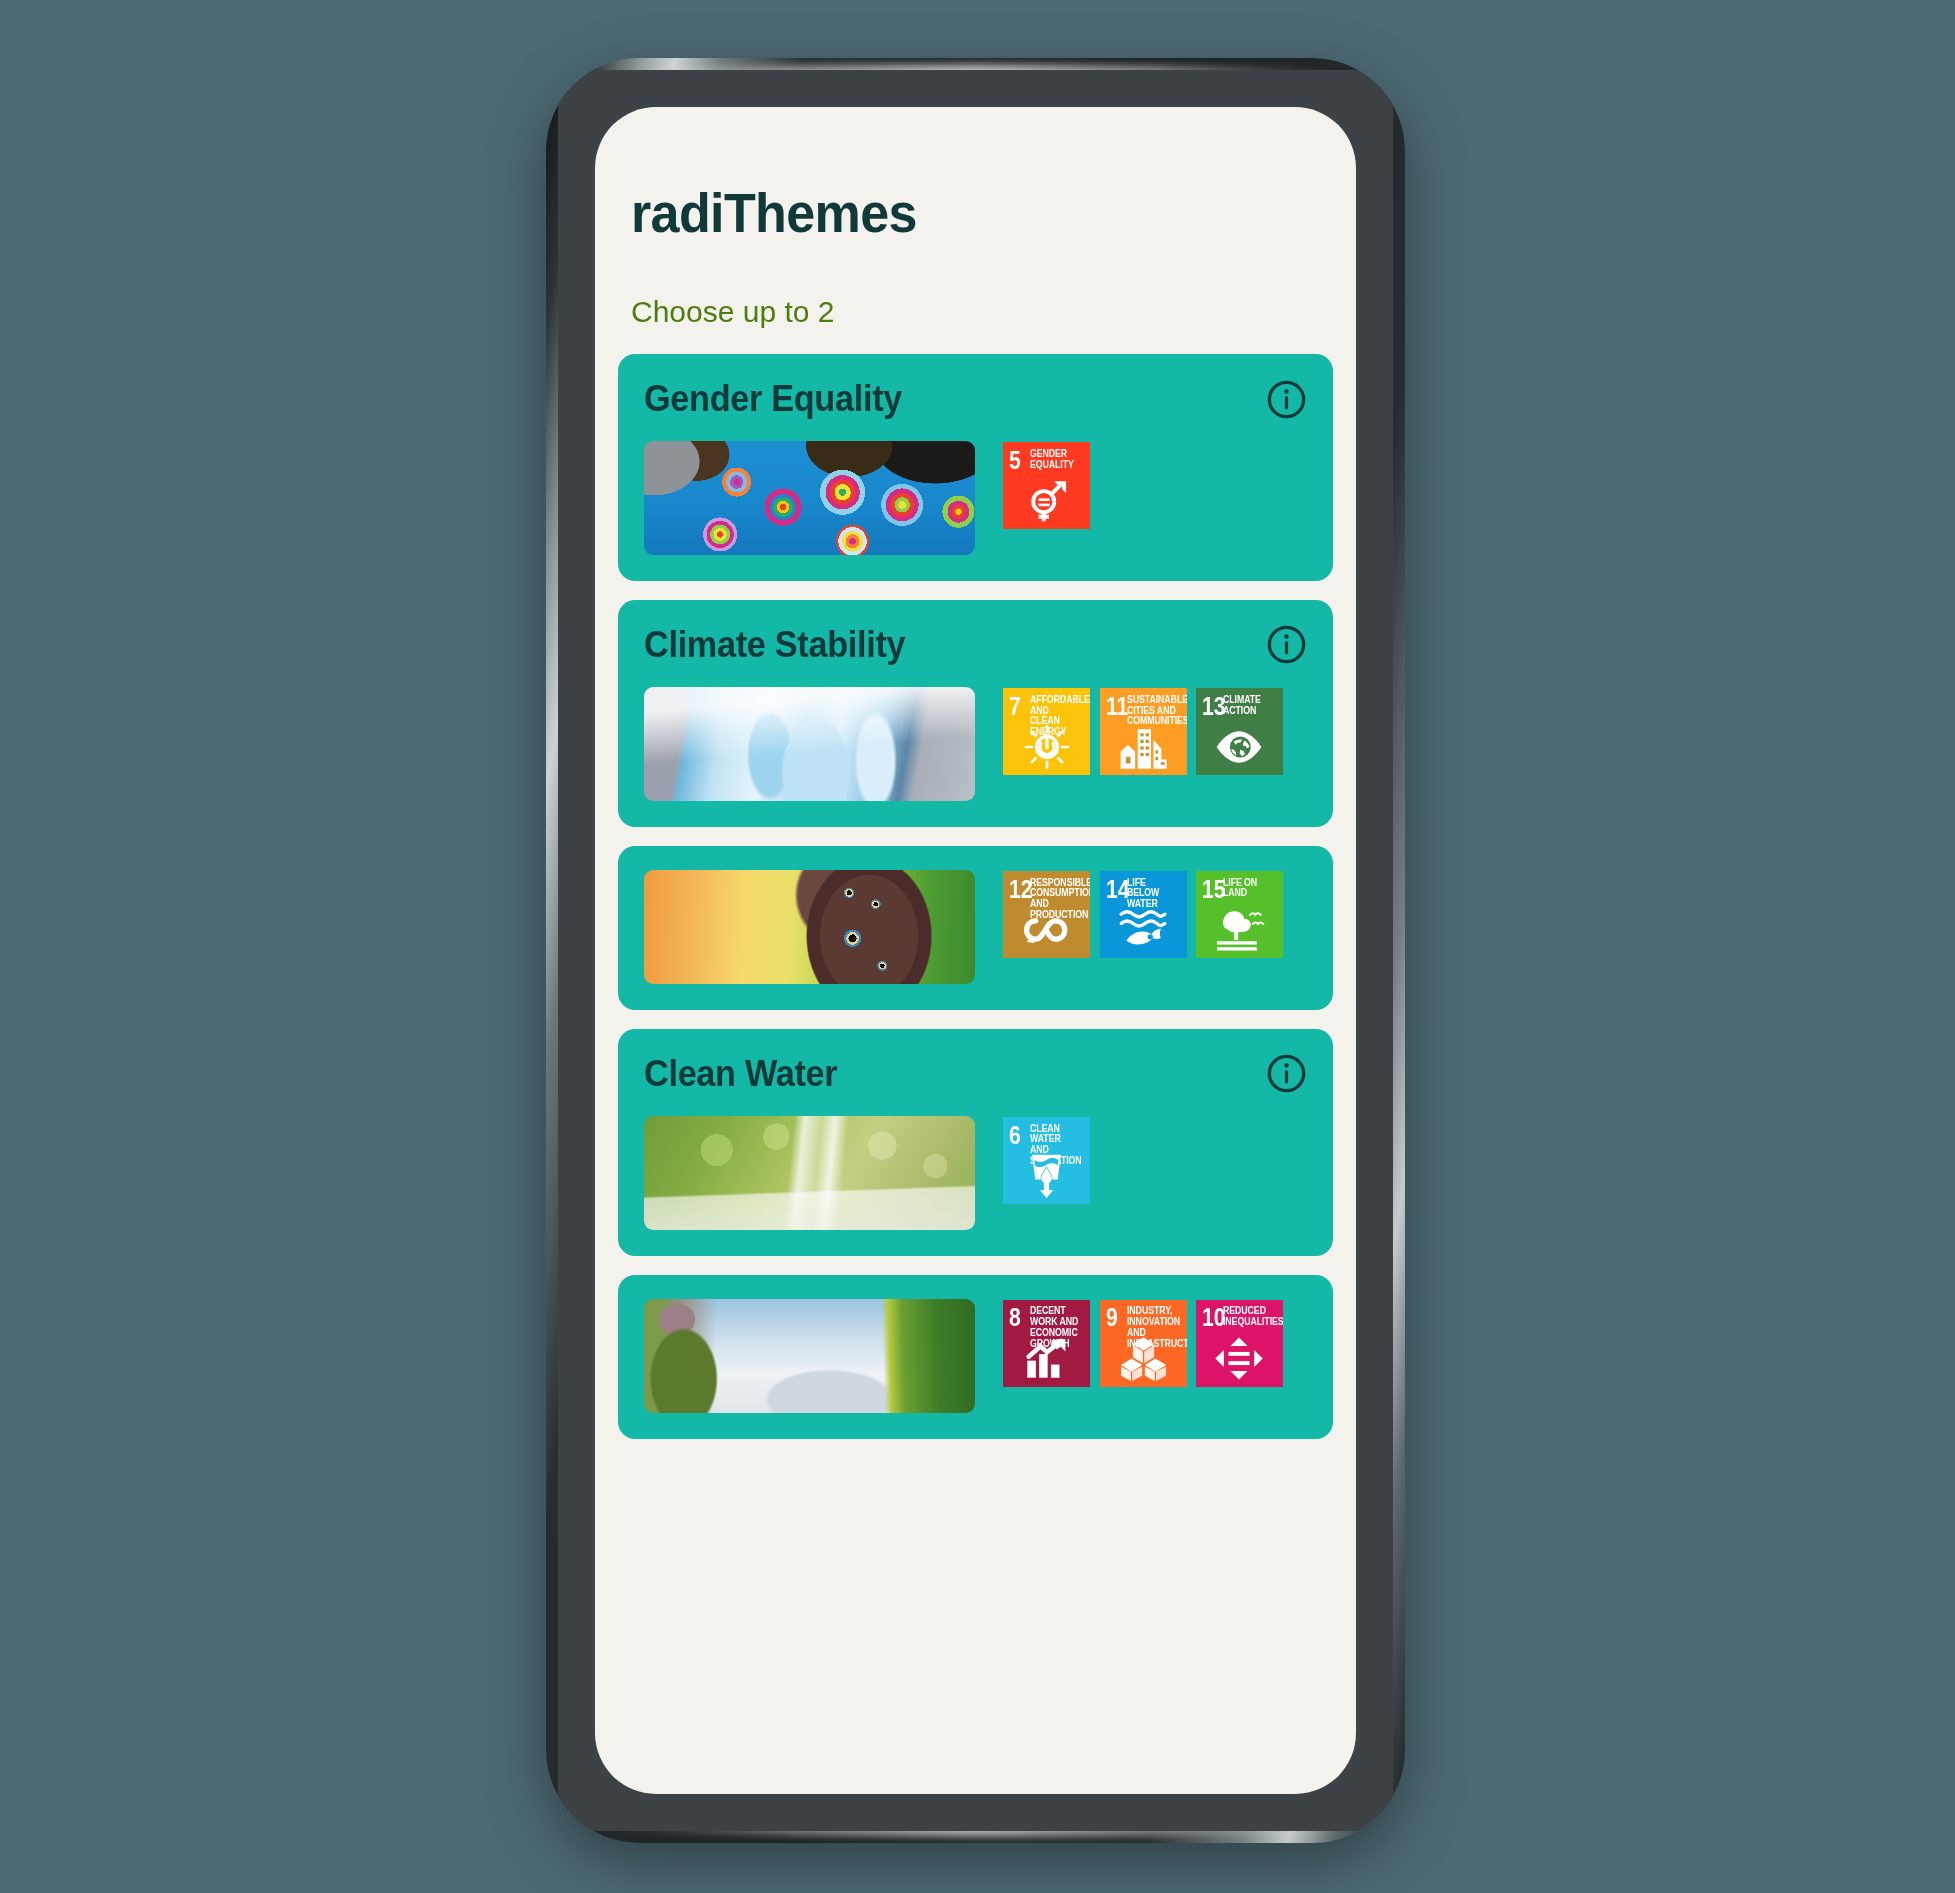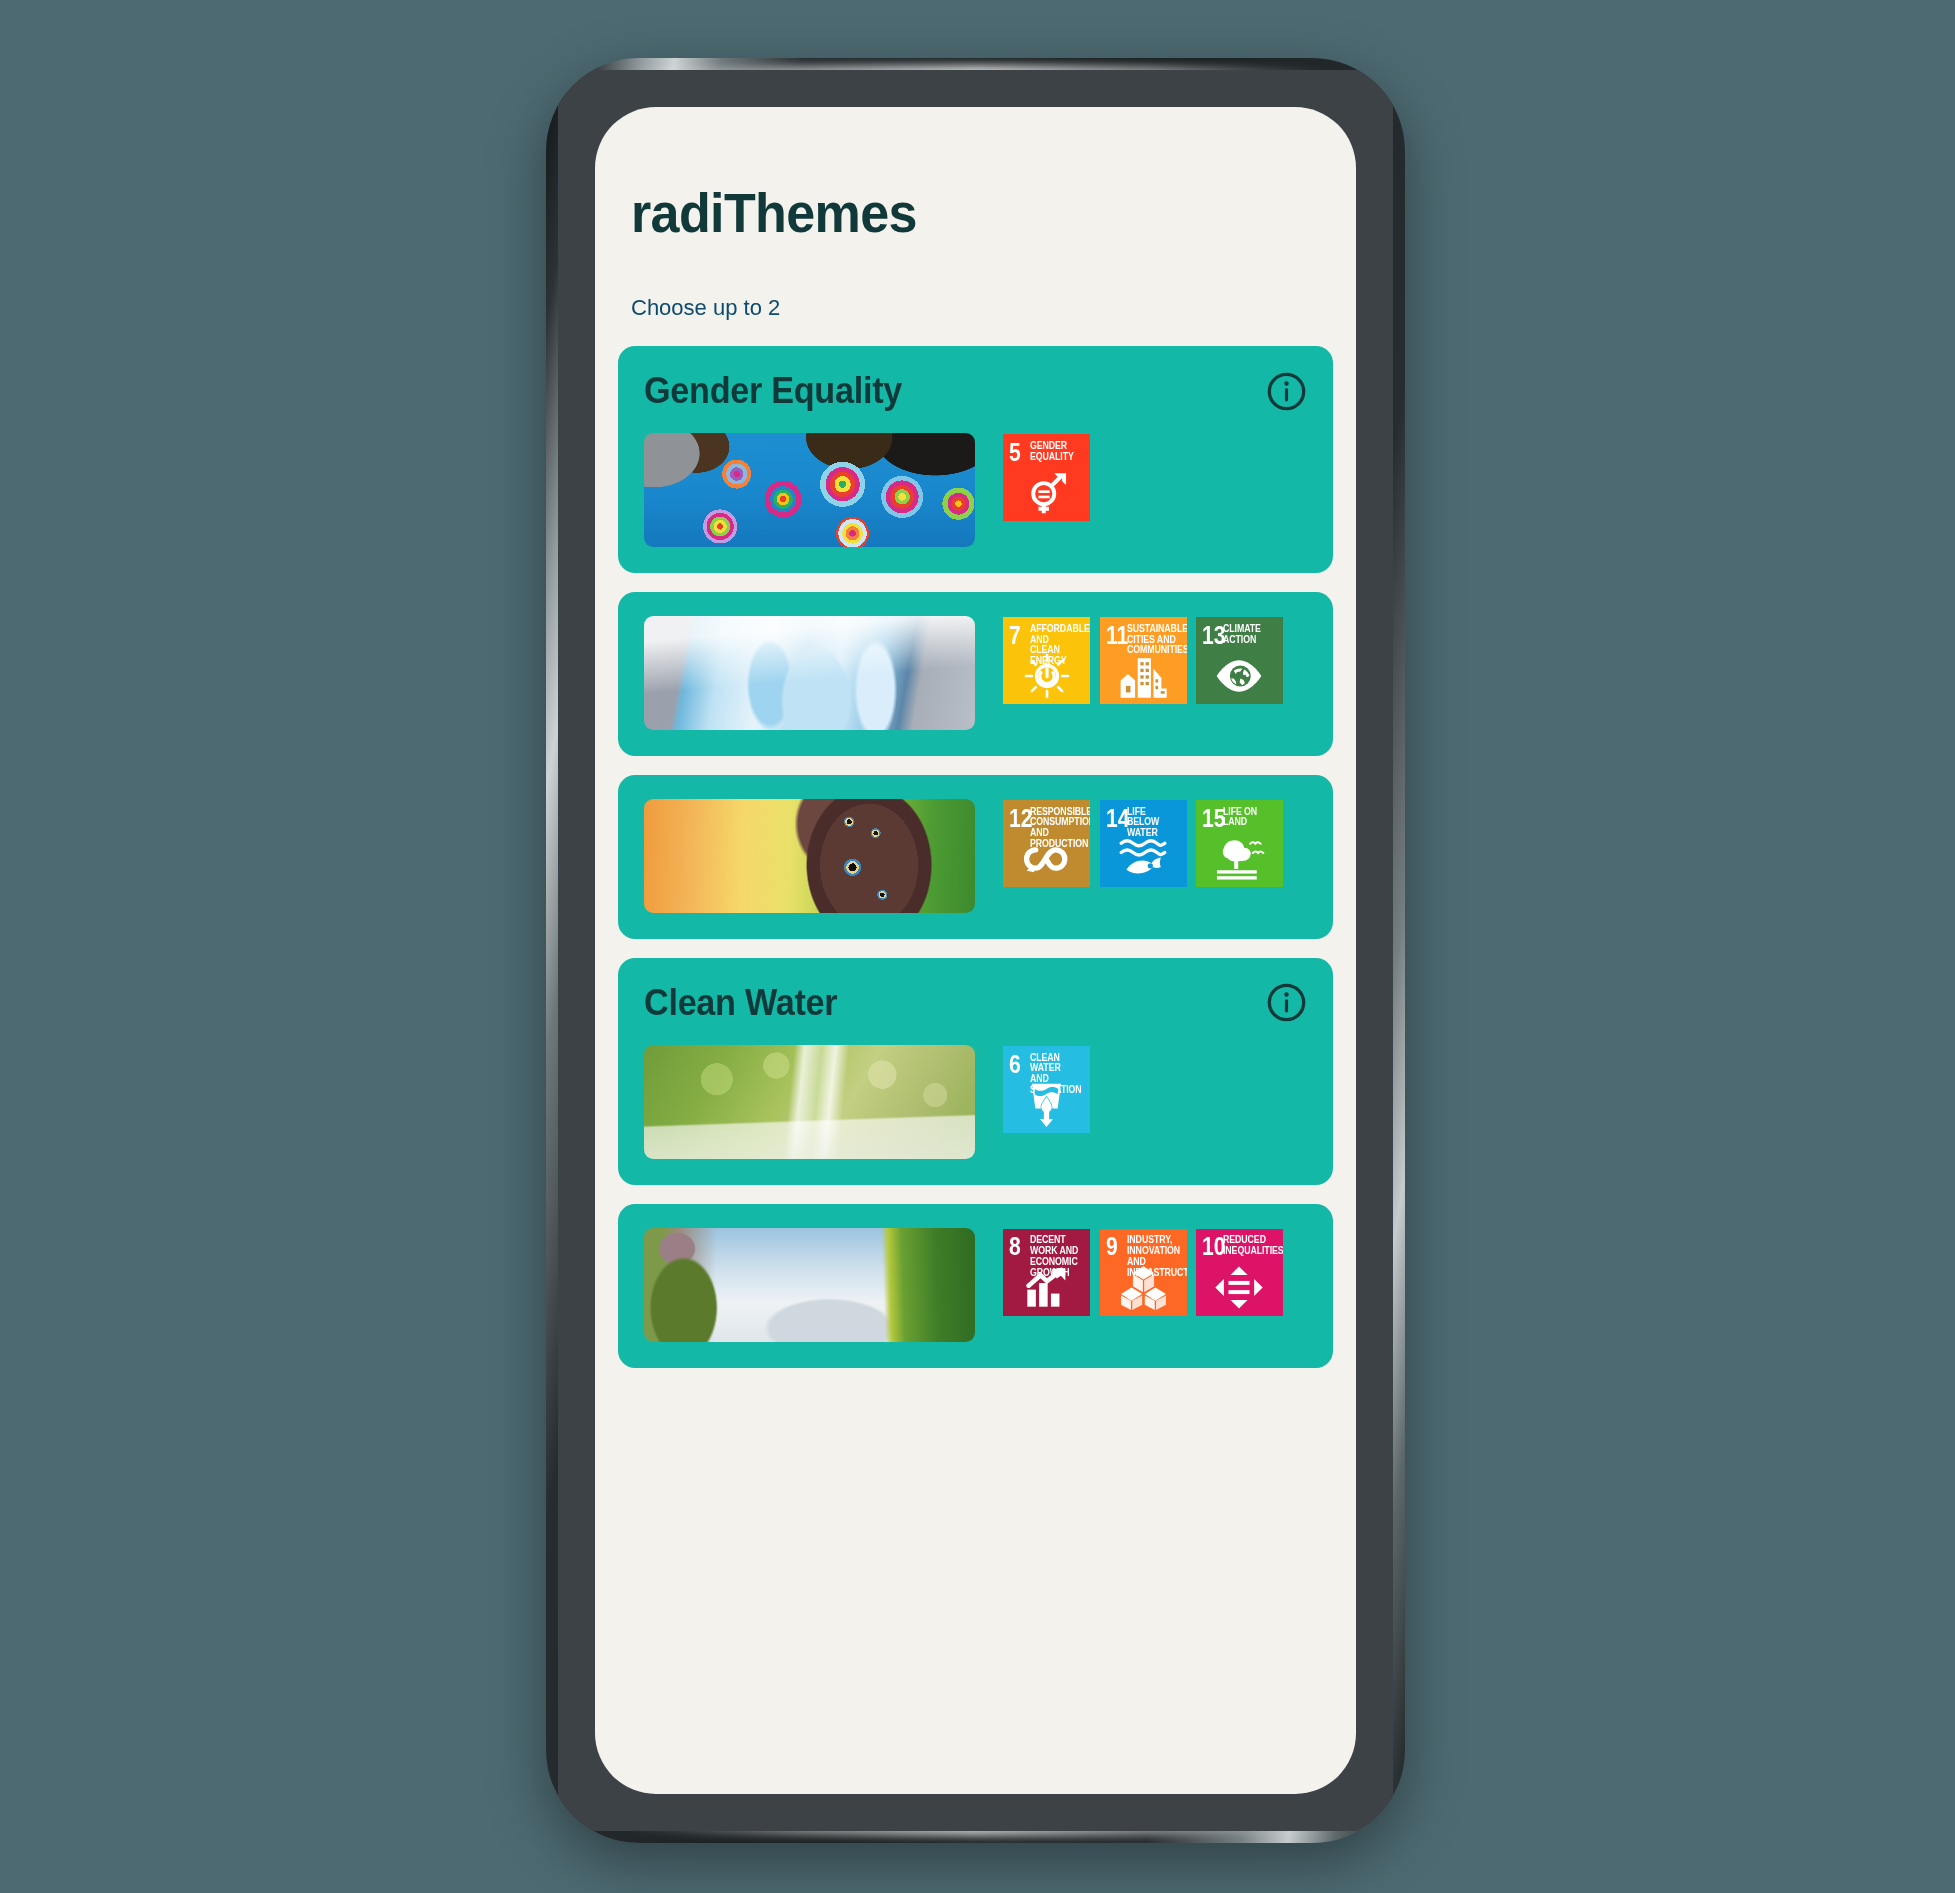--- a/index.html
+++ b/index.html
@@ -109,22 +109,22 @@
   #app-intro {
     margin-top: 26.4px;
     font-size: 33px;
     line-height: 1.32;
     color: #11393a;
     max-width: 615px;
   }
 
   #choose-label {
     margin-top: 54px;
-    font-size: 22px;
-    color: #0c4a6e;
+    font-size: 30px;
+    color: #4d7c0f;
   }
 
   #cards-list {
     margin-top: 25px;
   }
 
   .theme-card {
     background: #14b8a6;
     border-radius: 17px;
     margin: 0 23px 18.5px 23px;
@@ -338,20 +338,28 @@
                           <rect x="20" y="31" width="17" height="4"></rect>
                           <rect x="20" y="39" width="17" height="4"></rect>
                         </g>
                       </svg>
                     </div>
     </div>
                 </div>
     </div>
             </div>
             <div class="theme-card">
+    <div class="card-header">
+      <div class="card-title">Climate Stability</div>
+      <div class="info-icon"><svg width="41" height="41" viewBox="0 0 62 62" fill="none">
+  <circle cx="31" cy="31" r="26" stroke="#11393a" stroke-width="5"></circle>
+  <circle cx="31" cy="19" r="3.4" fill="#11393a"></circle>
+  <rect x="28.6" y="26" width="4.8" height="20" rx="2.2" fill="#11393a"></rect>
+</svg></div>
+    </div>
     <div class="card-body">
       <div class="card-photo photo-iceberg"></div>
       <div class="sdg-row">
     <div class="sdg-badge" style="background:#fcc30b">
       <div class="sdg-num">7</div>
       <div class="sdg-text">AFFORDABLE AND CLEAN ENERGY</div>
       <div class="sdg-glyph">
                       <svg width="46" height="46" viewBox="0 0 70 70">
                         <g stroke="#fff" stroke-width="4" stroke-linecap="round">
                           <path d="M35 3v9M35 58v9M3 35h9M58 35h9M12 12l6 6M52 52l6 6M58 12l-6 6M18 52l-6 6"></path>

